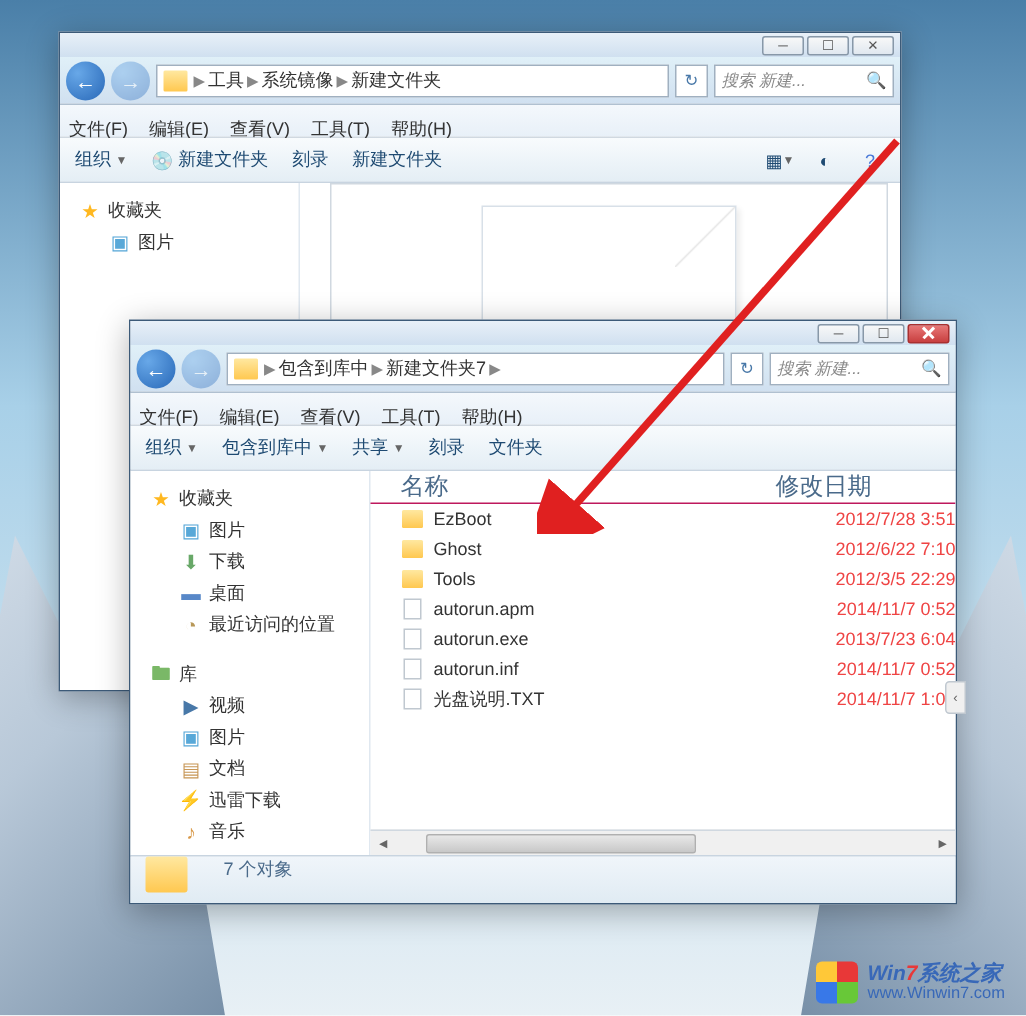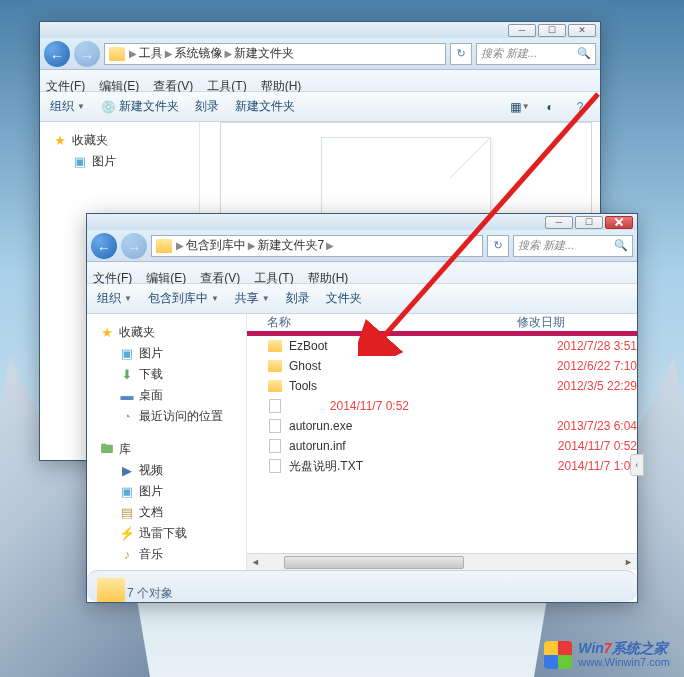--- a/index.html
+++ b/index.html
@@ -47,36 +47,36 @@
 .tree-icon { width: 16px; height: 16px; display: inline-flex; align-items: center; justify-content: center; font-size: 13px; }
 .star { color: #ffb820; }
 .lib-green { color: #7ab867; }
 
 .main-pane { flex: 1; padding: 10px 4px 4px 20px; position: relative; overflow: hidden; }
 .preview-area { position: absolute; top: 0; left: 20px; right: 8px; bottom: 8px; border: 1px solid #d0d8e0; background: #fff; display: flex; align-items: flex-start; justify-content: center; padding-top: 14px; }
 .file-preview { width: 170px; height: 200px; background: #fff; border: 1px solid #d8e0e8; box-shadow: 2px 2px 4px rgba(0,0,0,0.08); position: relative; }
 .file-preview::after { content: ''; position: absolute; top: 0; right: 0; width: 40px; height: 40px; background: linear-gradient(135deg, transparent 48%, #e8e8e8 50%, #fff 52%); }
 
 .list-pane { flex: 1; display: flex; flex-direction: column; }
-.list-header { height: 22px; display: flex; align-items: center; border-bottom: 5px solid #be185d; font-size: 12px; color: #4a6a8a; padding-left: 20px; }
+.list-header { height: 22px; display: flex; align-items: center; border-bottom: 1px solid #be185d; font-size: 16px; color: #4a6a8a; padding-left: 20px; }
 .col-name { width: 250px; }
 .col-date { width: 120px; }
 .list-body { flex: 1; overflow: auto; }
 .file-row { display: flex; align-items: center; height: 20px; font-size: 12px; color: #333; padding-left: 20px; cursor: pointer; }
 .file-icon { width: 16px; height: 16px; margin-right: 6px; display: inline-flex; align-items: center; justify-content: center; }
 .folder-ico { width: 14px; height: 12px; background: linear-gradient(180deg, #ffe8a0, #ffc850); border-radius: 1px; }
 .file-ico { width: 12px; height: 14px; background: #fff; border: 1px solid #c0c8d0; position: relative; }
 .cell-name { width: 228px; }
 .cell-date { width: 120px; color: #ef4444; text-align: right; }
 
 .scrollbar-h { height: 17px; background: #f0f0f0; border-top: 1px solid #d0d8e0; display: flex; align-items: center; }
 .scroll-thumb { height: 13px; width: 180px; margin-left: 20px; background: linear-gradient(180deg, #e8e8e8, #c8c8c8); border: 1px solid #b0b0b0; border-radius: 2px; }
 .scroll-arr { width: 17px; height: 15px; display: flex; align-items: center; justify-content: center; font-size: 9px; color: #666; }
 
-.statusbar { height: 32px; background: linear-gradient(180deg, #f0f5fa 0%, #e0ebf3 100%); border-top: 1px solid #c8d4e0; display: flex; align-items: flex-end; padding: 0 10px; gap: 2px; font-size: 12px; color: #4a6a8a; border-radius: 11px; }
+.statusbar { height: 32px; background: linear-gradient(180deg, #f0f5fa 0%, #e0ebf3 100%); border-top: 1px solid #c8d4e0; display: flex; align-items: flex-start; padding: 0 10px; gap: 24px; font-size: 12px; color: #4a6a8a; }
 .status-folder { width: 28px; height: 24px; background: linear-gradient(180deg, #ffe8a0, #ffc850); border-radius: 2px; }
 
 .arrow-annotation { position: absolute; top: 88px; left: 358px; width: 248px; height: 268px; pointer-events: none; z-index: 100; }
 
 .watermark { position: absolute; bottom: 8px; right: 14px; display: flex; gap: 6px; z-index: 200; }
 .wm-logo { width: 28px; height: 28px; border-radius: 4px; background: conic-gradient(#e83838 0 90deg, #68c838 90deg 180deg, #3878e8 180deg 270deg, #ffc838 270deg); }
 .wm-text { display: flex; flex-direction: column; line-height: 1.1; }
 .wm-title { font-size: 14px; font-weight: bold; color: #3868b8; font-style: italic; }
 .wm-title .seven { color: #e83838; }
 .wm-title .rest { color: #3868b8; }
@@ -284,20 +284,21 @@
             <span class="file-icon">
               <span class="folder-ico"></span>
             </span>
             <span class="cell-name">Tools</span>
             <span class="cell-date">2012/3/5 22:29</span>
           </div>
           <div class="file-row">
             <span class="file-icon">
               <span class="file-ico"></span>
             </span>
+            <span class="cell-name">autorun.apm</span>
             <span class="cell-date">2014/11/7 0:52</span>
           </div>
           <div class="file-row">
             <span class="file-icon">
               <span class="file-ico"></span>
             </span>
             <span class="cell-name">autorun.exe</span>
             <span class="cell-date">2013/7/23 6:04</span>
           </div>
           <div class="file-row">

